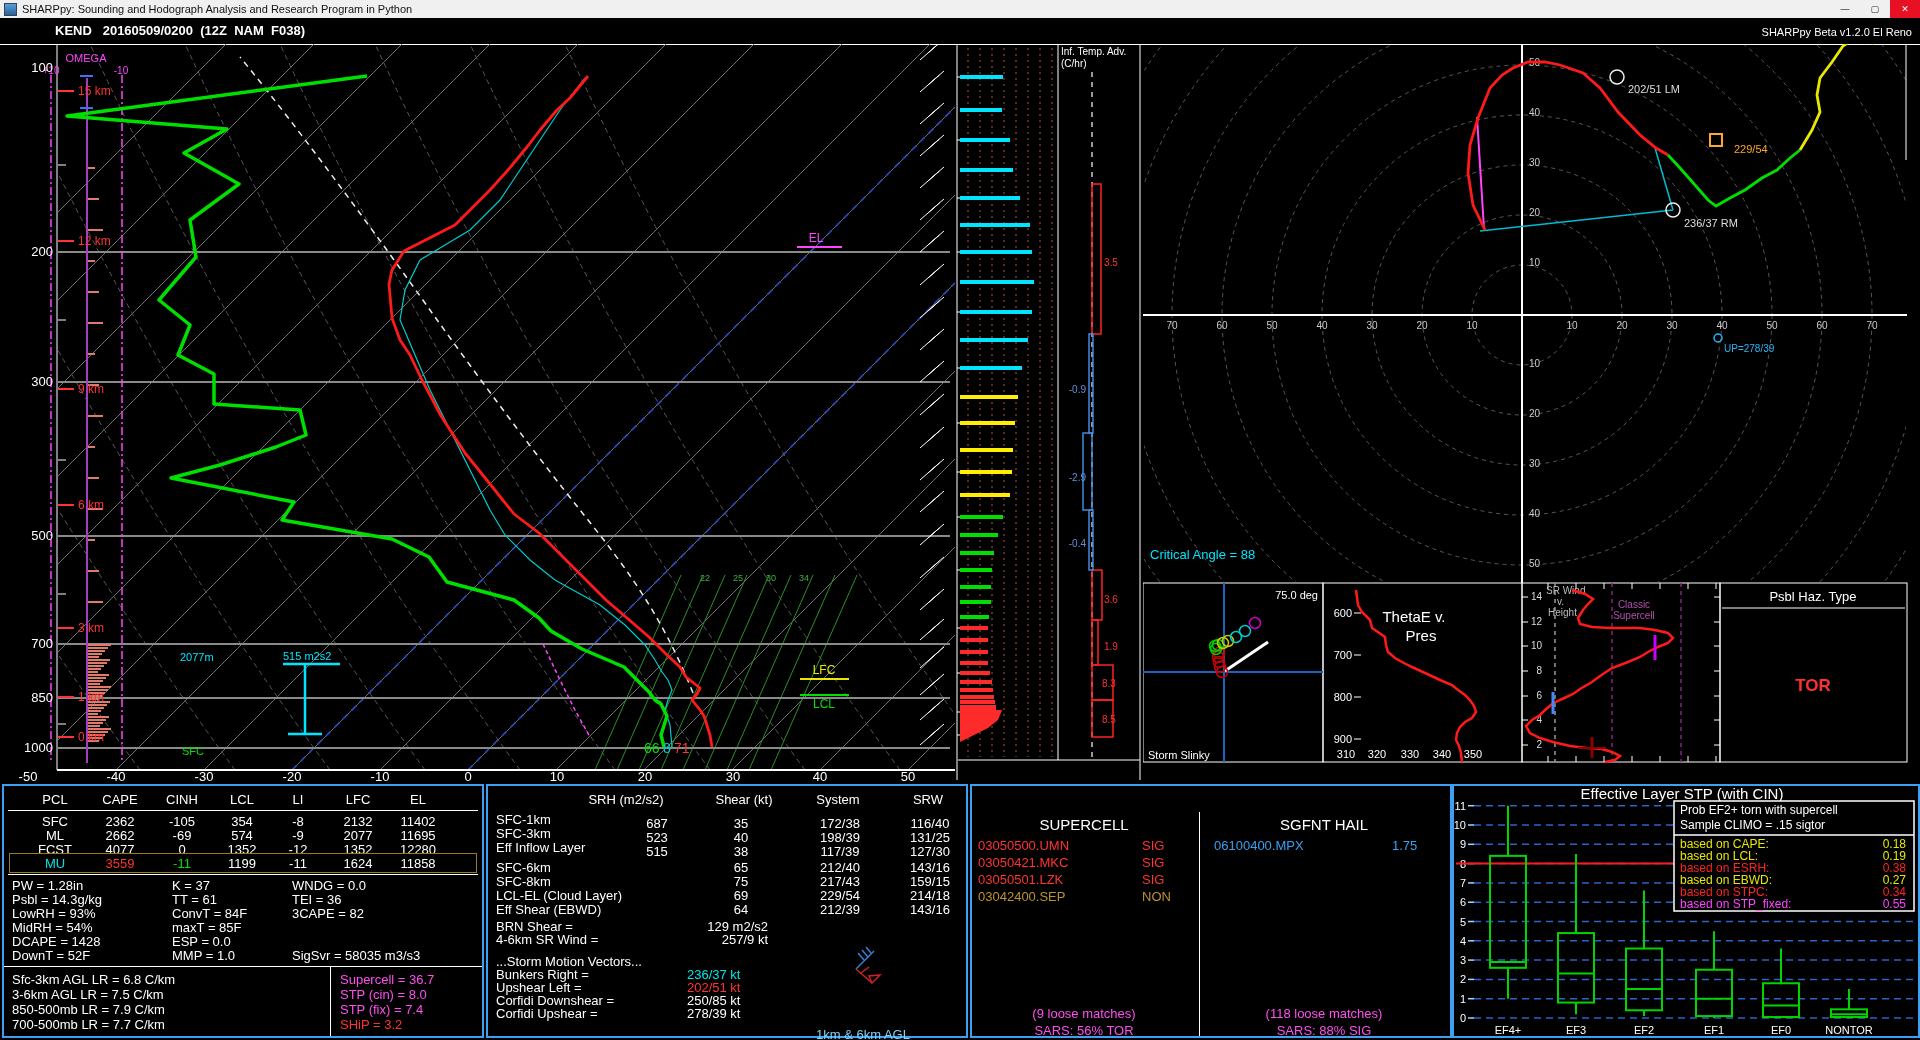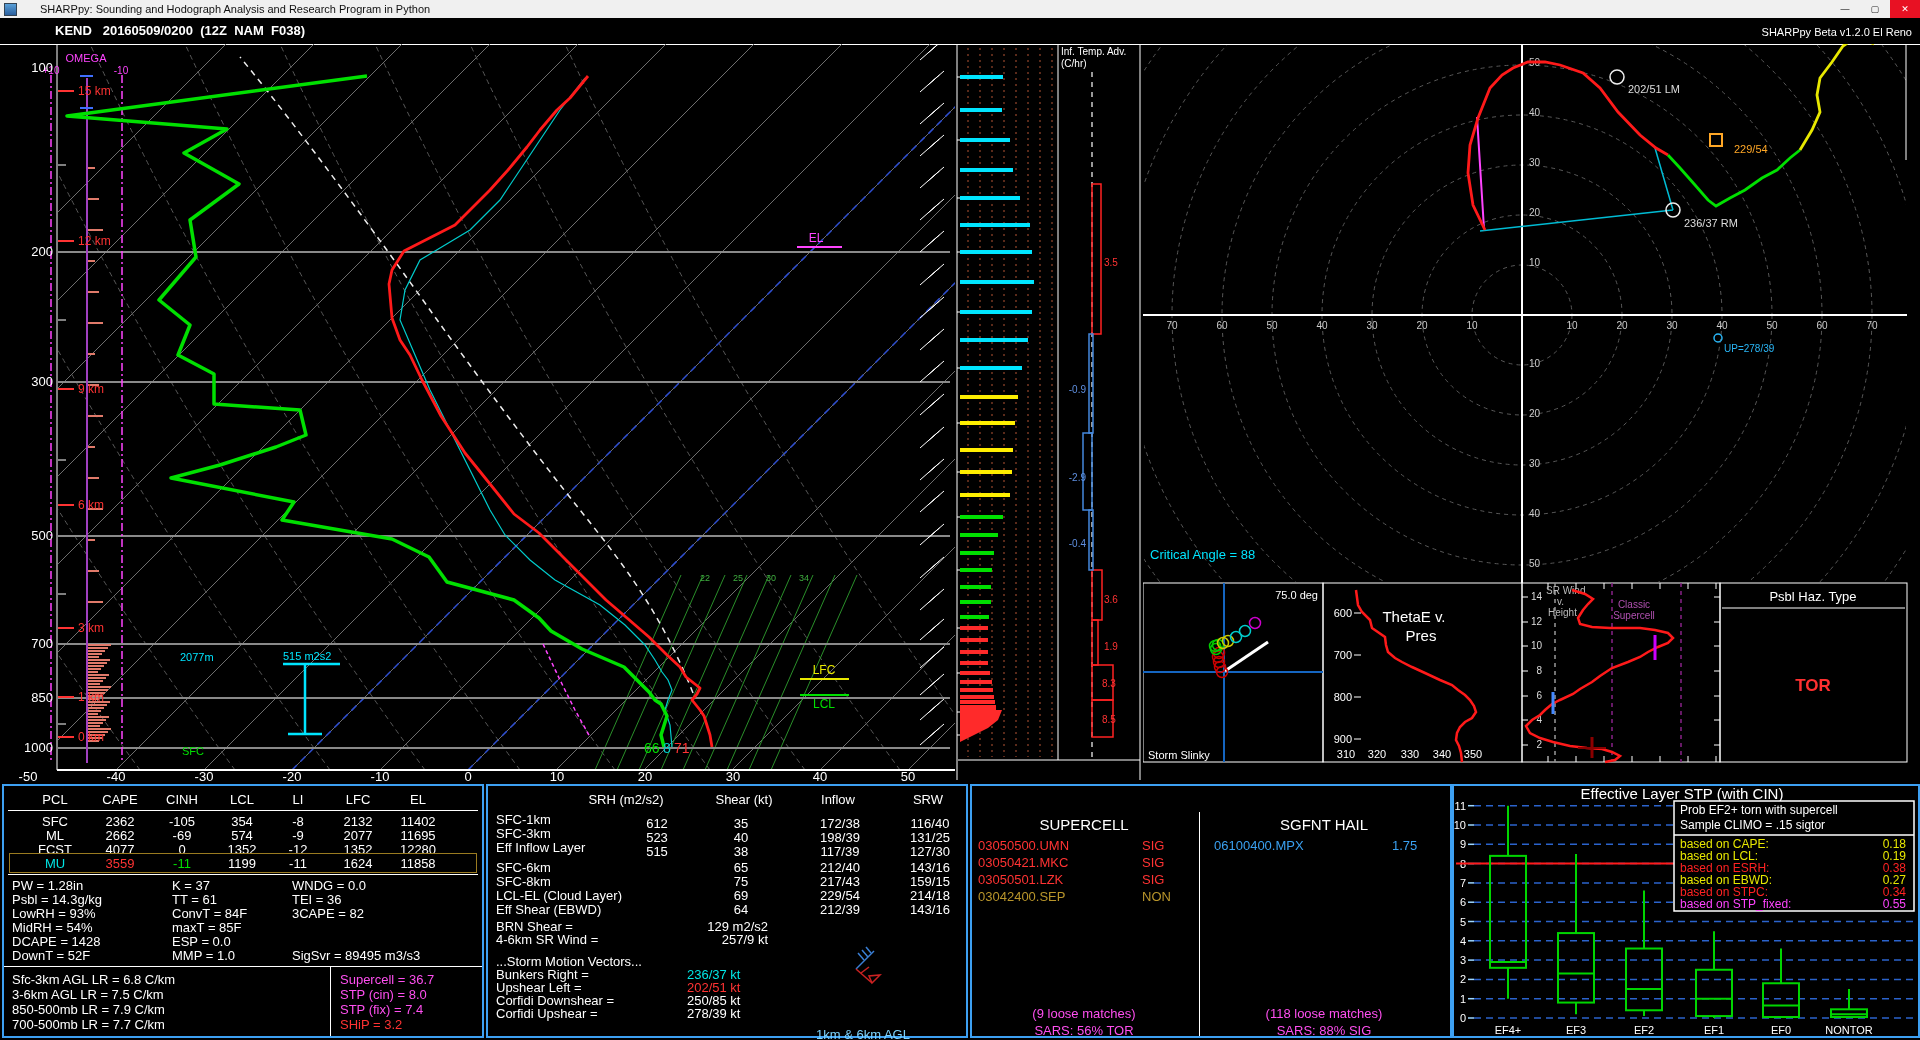--- a/index.html
+++ b/index.html
@@ -1,20 +1,20 @@
 <!DOCTYPE html>
 <html><head>
 <meta charset="utf-8">
 <style>
   html,body{margin:0;padding:0;background:#222;}
   .app{position:relative;width:1920px;height:1040px;background:#000;overflow:hidden;
        font-family:"Liberation Sans",sans-serif;-webkit-font-smoothing:antialiased;}
   .abs{position:absolute;}
   .titlebar{position:absolute;left:0;top:0;width:1920px;height:18px;background:#f0f0f0;
-            display:flex;align-items:center;font-size:11px;color:#111;gap:18px;}
+            display:flex;align-items:center;font-size:11px;color:#111;}
   .titlebar .icon{width:11px;height:11px;margin:0 5px 0 4px;background:linear-gradient(#5aa0d8,#2a5f9e);
                   border:1px solid #345;}
   .caption-btns{position:absolute;right:0;top:0;height:18px;display:flex;}
   .cap-btn{width:30px;height:18px;display:flex;align-items:center;justify-content:center;
            font-size:9px;color:#222;}
   .cap-close{background:#e81123;color:#fff;}
   .hdrbar{position:absolute;left:0;top:18px;width:1920px;height:26px;background:#000;color:#fff;}
   .hdr-left{position:absolute;left:55px;top:5px;font-size:13px;font-weight:bold;white-space:pre;}
   .hdr-right{position:absolute;right:8px;top:8px;font-size:11px;}
   .topline{position:absolute;left:0;top:44px;width:1920px;height:1px;background:#fff;}
@@ -731,42 +731,42 @@
     <span class="lbl" style="left:288px;top:106px">TEI = 36</span>
     <span class="lbl" style="left:8px;top:120px">LowRH = 93%</span>
     <span class="lbl" style="left:168px;top:120px">ConvT = 84F</span>
     <span class="lbl" style="left:288px;top:120px">3CAPE = 82</span>
     <span class="lbl" style="left:8px;top:134px">MidRH = 54%</span>
     <span class="lbl" style="left:168px;top:134px">maxT = 85F</span>
     <span class="lbl" style="left:8px;top:148px">DCAPE = 1428</span>
     <span class="lbl" style="left:168px;top:148px">ESP = 0.0</span>
     <span class="lbl" style="left:8px;top:162px">DownT = 52F</span>
     <span class="lbl" style="left:168px;top:162px">MMP = 1.0</span>
-    <span class="lbl" style="left:288px;top:162px">SigSvr = 89495 m3/s3</span>
+    <span class="lbl" style="left:288px;top:162px">SigSvr = 58035 m3/s3</span>
     <div class="hline" style="left:0;right:0;top:180px"></div>
 
     <span class="lbl" style="left:8px;top:186px">Sfc-3km AGL LR = 6.8 C/km</span>
     <span class="lbl" style="left:8px;top:201px">3-6km AGL LR = 7.5 C/km</span>
     <span class="lbl" style="left:8px;top:216px">850-500mb LR = 7.9 C/km</span>
     <span class="lbl" style="left:8px;top:231px">700-500mb LR = 7.7 C/km</span>
     <div class="vline" style="left:326px;top:180px;bottom:0"></div>
     <span class="lbl c-mag" style="left:336px;top:186px">Supercell = 36.7</span>
     <span class="lbl c-mag" style="left:336px;top:201px">STP (cin) = 8.0</span>
     <span class="lbl c-mag" style="left:336px;top:216px">STP (fix) = 7.4</span>
     <span class="lbl c-red" style="left:336px;top:231px">SHiP = 3.2</span>
   </div>
 
   <div class="panel" style="left:486px;top:784px;width:478px;height:250px">
     <span class="cell" style="left:138px;top:6px">SRH (m2/s2)</span>
     <span class="cell" style="left:256px;top:6px">Shear (kt)</span>
-    <span class="cell" style="left:350px;top:6px">Inflow</span>
+    <span class="cell" style="left:350px;top:6px">System</span>
     <span class="cell" style="left:440px;top:6px">SRW</span>
 
     <span class="lbl" style="left:8px;top:26px">SFC-1km</span>
-    <span class="cell" style="left:169px;top:30px">612</span>
+    <span class="cell" style="left:169px;top:30px">687</span>
     <span class="cell" style="left:253px;top:30px">35</span>
     <span class="cell" style="left:352px;top:30px">172/38</span>
     <span class="cell" style="left:442px;top:30px">116/40</span>
     <span class="lbl" style="left:8px;top:40px">SFC-3km</span>
     <span class="cell" style="left:169px;top:44px">523</span>
     <span class="cell" style="left:253px;top:44px">40</span>
     <span class="cell" style="left:352px;top:44px">198/39</span>
     <span class="cell" style="left:442px;top:44px">131/25</span>
     <span class="lbl" style="left:8px;top:54px">Eff Inflow Layer</span>
     <span class="cell" style="left:169px;top:58px">515</span>

